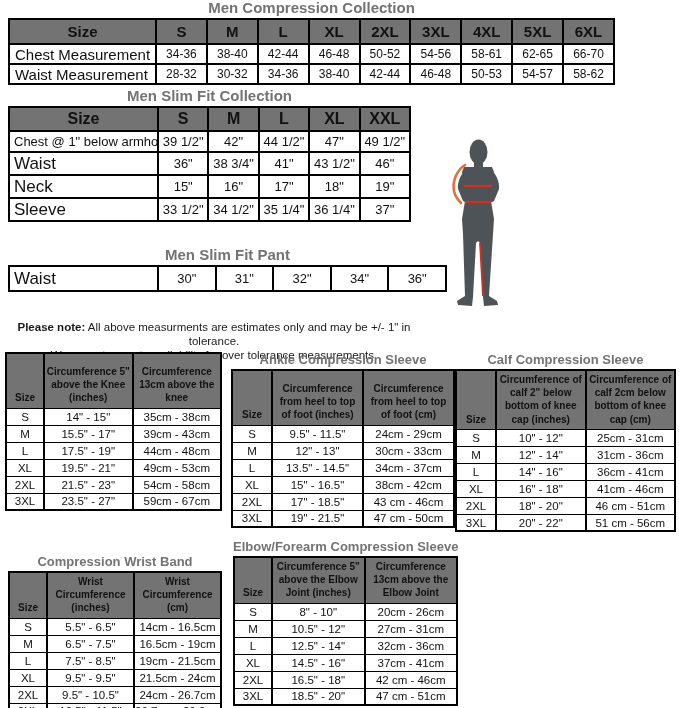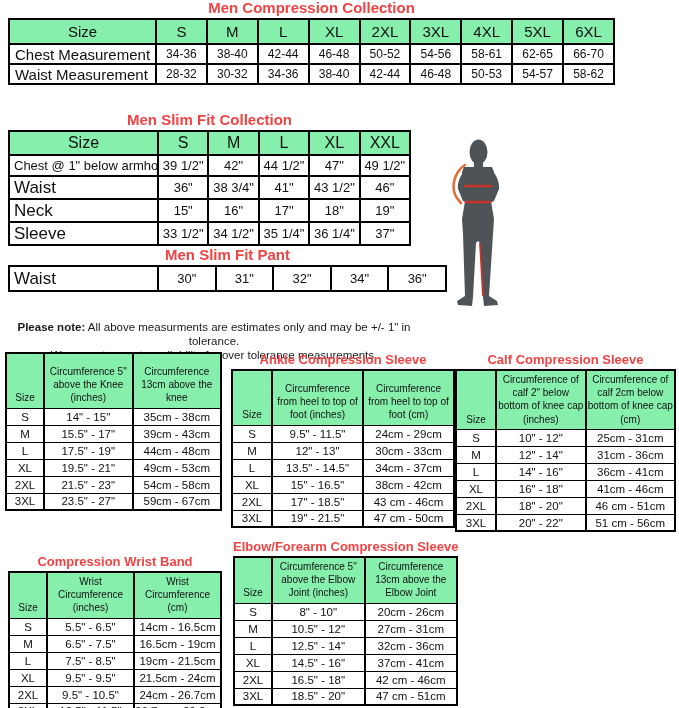--- a/index.html
+++ b/index.html
@@ -2,27 +2,27 @@
 <html><head>
 <meta charset="utf-8">
 <style>
   * { margin:0; padding:0; box-sizing:border-box; }
   html,body { background:#fff; }
   body {
     width:679px; height:708px; position:relative; overflow:hidden;
     font-family:"Liberation Sans", sans-serif; color:#111;
   }
   .abs { position:absolute; }
-  .title { text-align:center; font-weight:bold; color:#ef4444; white-space:nowrap; }
+  .title { text-align:center; font-weight:bold; color:#737373; white-space:nowrap; }
   .title-lg { font-size:15px; height:18px; line-height:16px; }
   .title-sm { font-size:13px; height:17px; line-height:15px; }
 
   table.grid { border-collapse:collapse; table-layout:fixed; width:100%; background:#fff; }
   .grid th, .grid td { text-align:center; overflow:hidden; white-space:nowrap; }
-  .grid th { background:#86efac; font-weight:normal; color:#111;margin-left:29px; }
+  .grid th { background:#737373; font-weight:bold; color:#111;margin-left:29px; }
 
   
   .top th, .top td { border:2px solid #000; }
   .t-comp th { height:25px; font-size:15px; }
   .t-comp td { height:20px; font-size:12px; }
   .t-comp td.first { text-align:left; font-size:15px; padding-left:5px; }
 
   .t-slim th { height:24px; font-size:16px; }
   .t-slim td { height:23px; font-size:13px; }
   .t-slim td.first { text-align:left; font-size:17px; padding-left:4px; }
@@ -102,21 +102,21 @@
           <td>42-44</td>
           <td>46-48</td>
           <td>50-53</td>
           <td>54-57</td>
           <td>58-62</td>
         </tr>
       </tbody>
     </table>
 </div>
 
-<div class="abs" style="left:8px; top:112px; width:403px;">
+<div class="abs" style="left:8px; top:88px; width:403px;">
   <div class="title title-lg">Men Slim Fit Collection</div>
   <table class="grid top t-slim">
     <colgroup>
       <col style="width:149px">
         <col>
         <col>
         <col>
         <col>
         <col>
     </colgroup>

